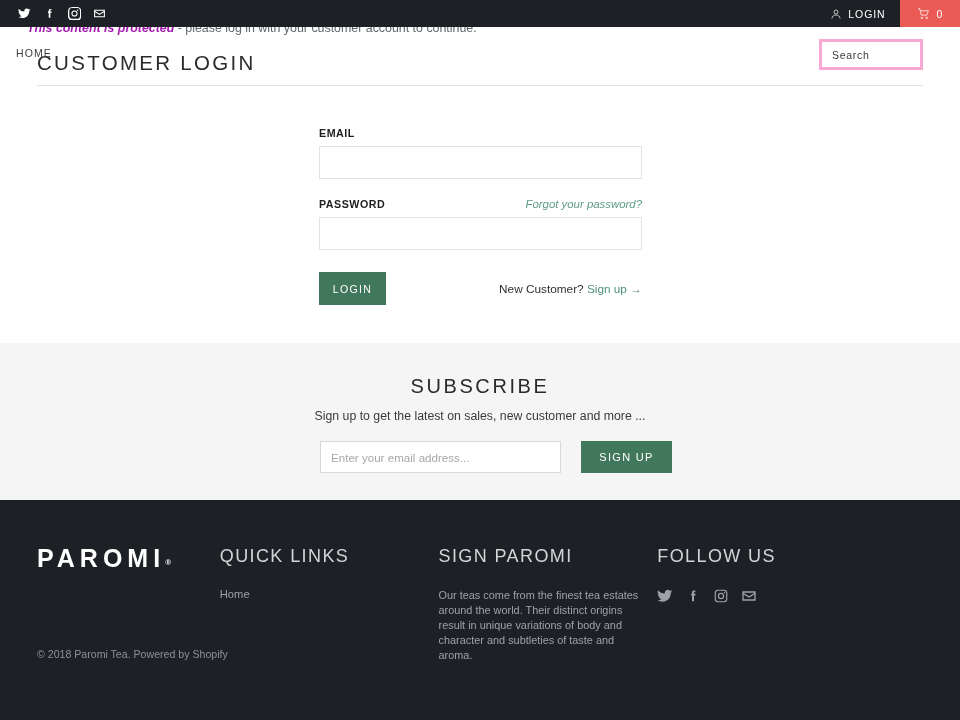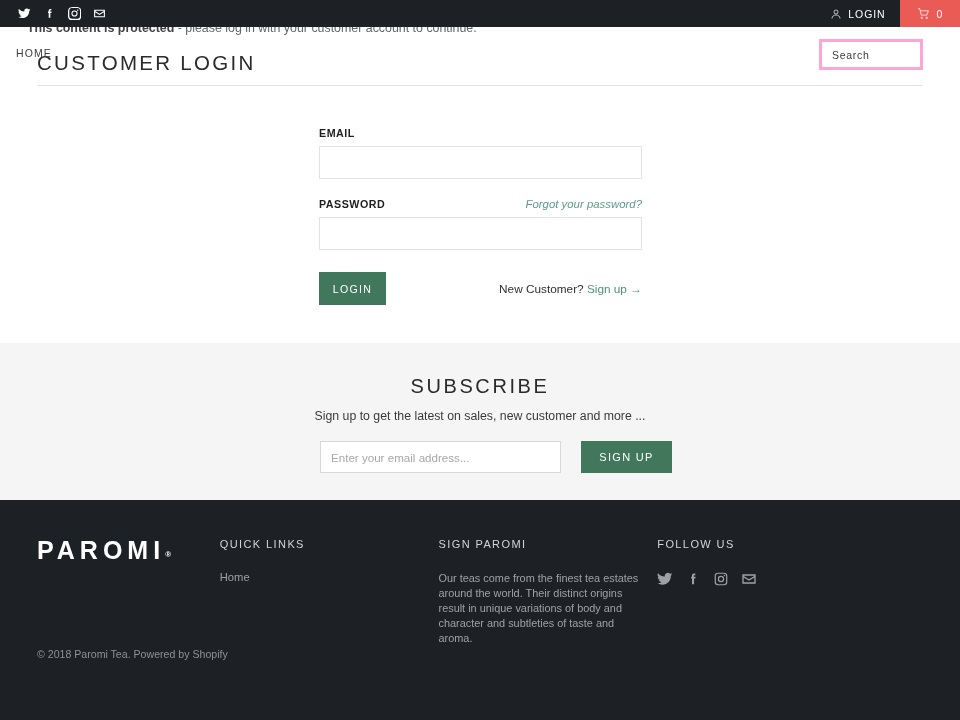--- a/index.html
+++ b/index.html
@@ -49,21 +49,21 @@
 
   
   .protected-banner {
     position: absolute; top: 21px; left: 0;
     width: 960px;
     text-align: left; padding-left: 27px;
     font-size: 12.4px; color: #333a3f;
     z-index: 20;
     white-space: nowrap;
   }
-  .protected-banner b { font-weight: bold; color: #404040; }
+  .protected-banner b { font-weight: bold; color: #a21caf; font-style: italic; }
   .protected-banner span { color: #60666b; font-weight: normal; }
 
   
   .breadcrumb {
     position: absolute; top: 47px; left: 16px;
     font-size: 10.5px; letter-spacing: 1.1px;
     color: #3b3b3b;
     text-decoration: none;
     z-index: 12;
   }
@@ -183,37 +183,37 @@
   }
 
   
   .footer {
     position: absolute; top: 500px; left: 0;
     width: 960px; height: 220px;
     background: #1d2025;
     color: #ffffff;
   }
   .footer-cols {
-    position: absolute; top: 8px; left: 0;
+    position: absolute; top: 16px; left: 0;
     width: 876px;
     display: flex;
   }
   .fcol-logo { width: 225px; padding-left: 37px; padding-top: 28px; }
   .logo-word {
     font-size: 25px; font-weight: bold;
     letter-spacing: 5px; color: #ffffff;
     font-family: "Liberation Sans", sans-serif;
   }
   .logo-word sup { font-size: 8px; letter-spacing: 0; vertical-align: 2px; }
   .fcol { padding-top: 30px; }
   .fcol-quick { width: 225px; }
   .fcol-about { width: 225px; }
   .fcol-follow { width: 225px; }
   .fcol-title {
-    font-size: 11px; letter-spacing: 1.4px;
+    font-size: 18px; letter-spacing: 1.4px;
     color: #d2d4d6; font-weight: 400;
     margin-bottom: 21px;
   }
   .fcol-link {
     display: block;
     font-size: 11.2px; color: #9ea2a7;
     text-decoration: none; margin-bottom: 9px;
   }
   .about-text {
     font-size: 10.9px; line-height: 15px;

